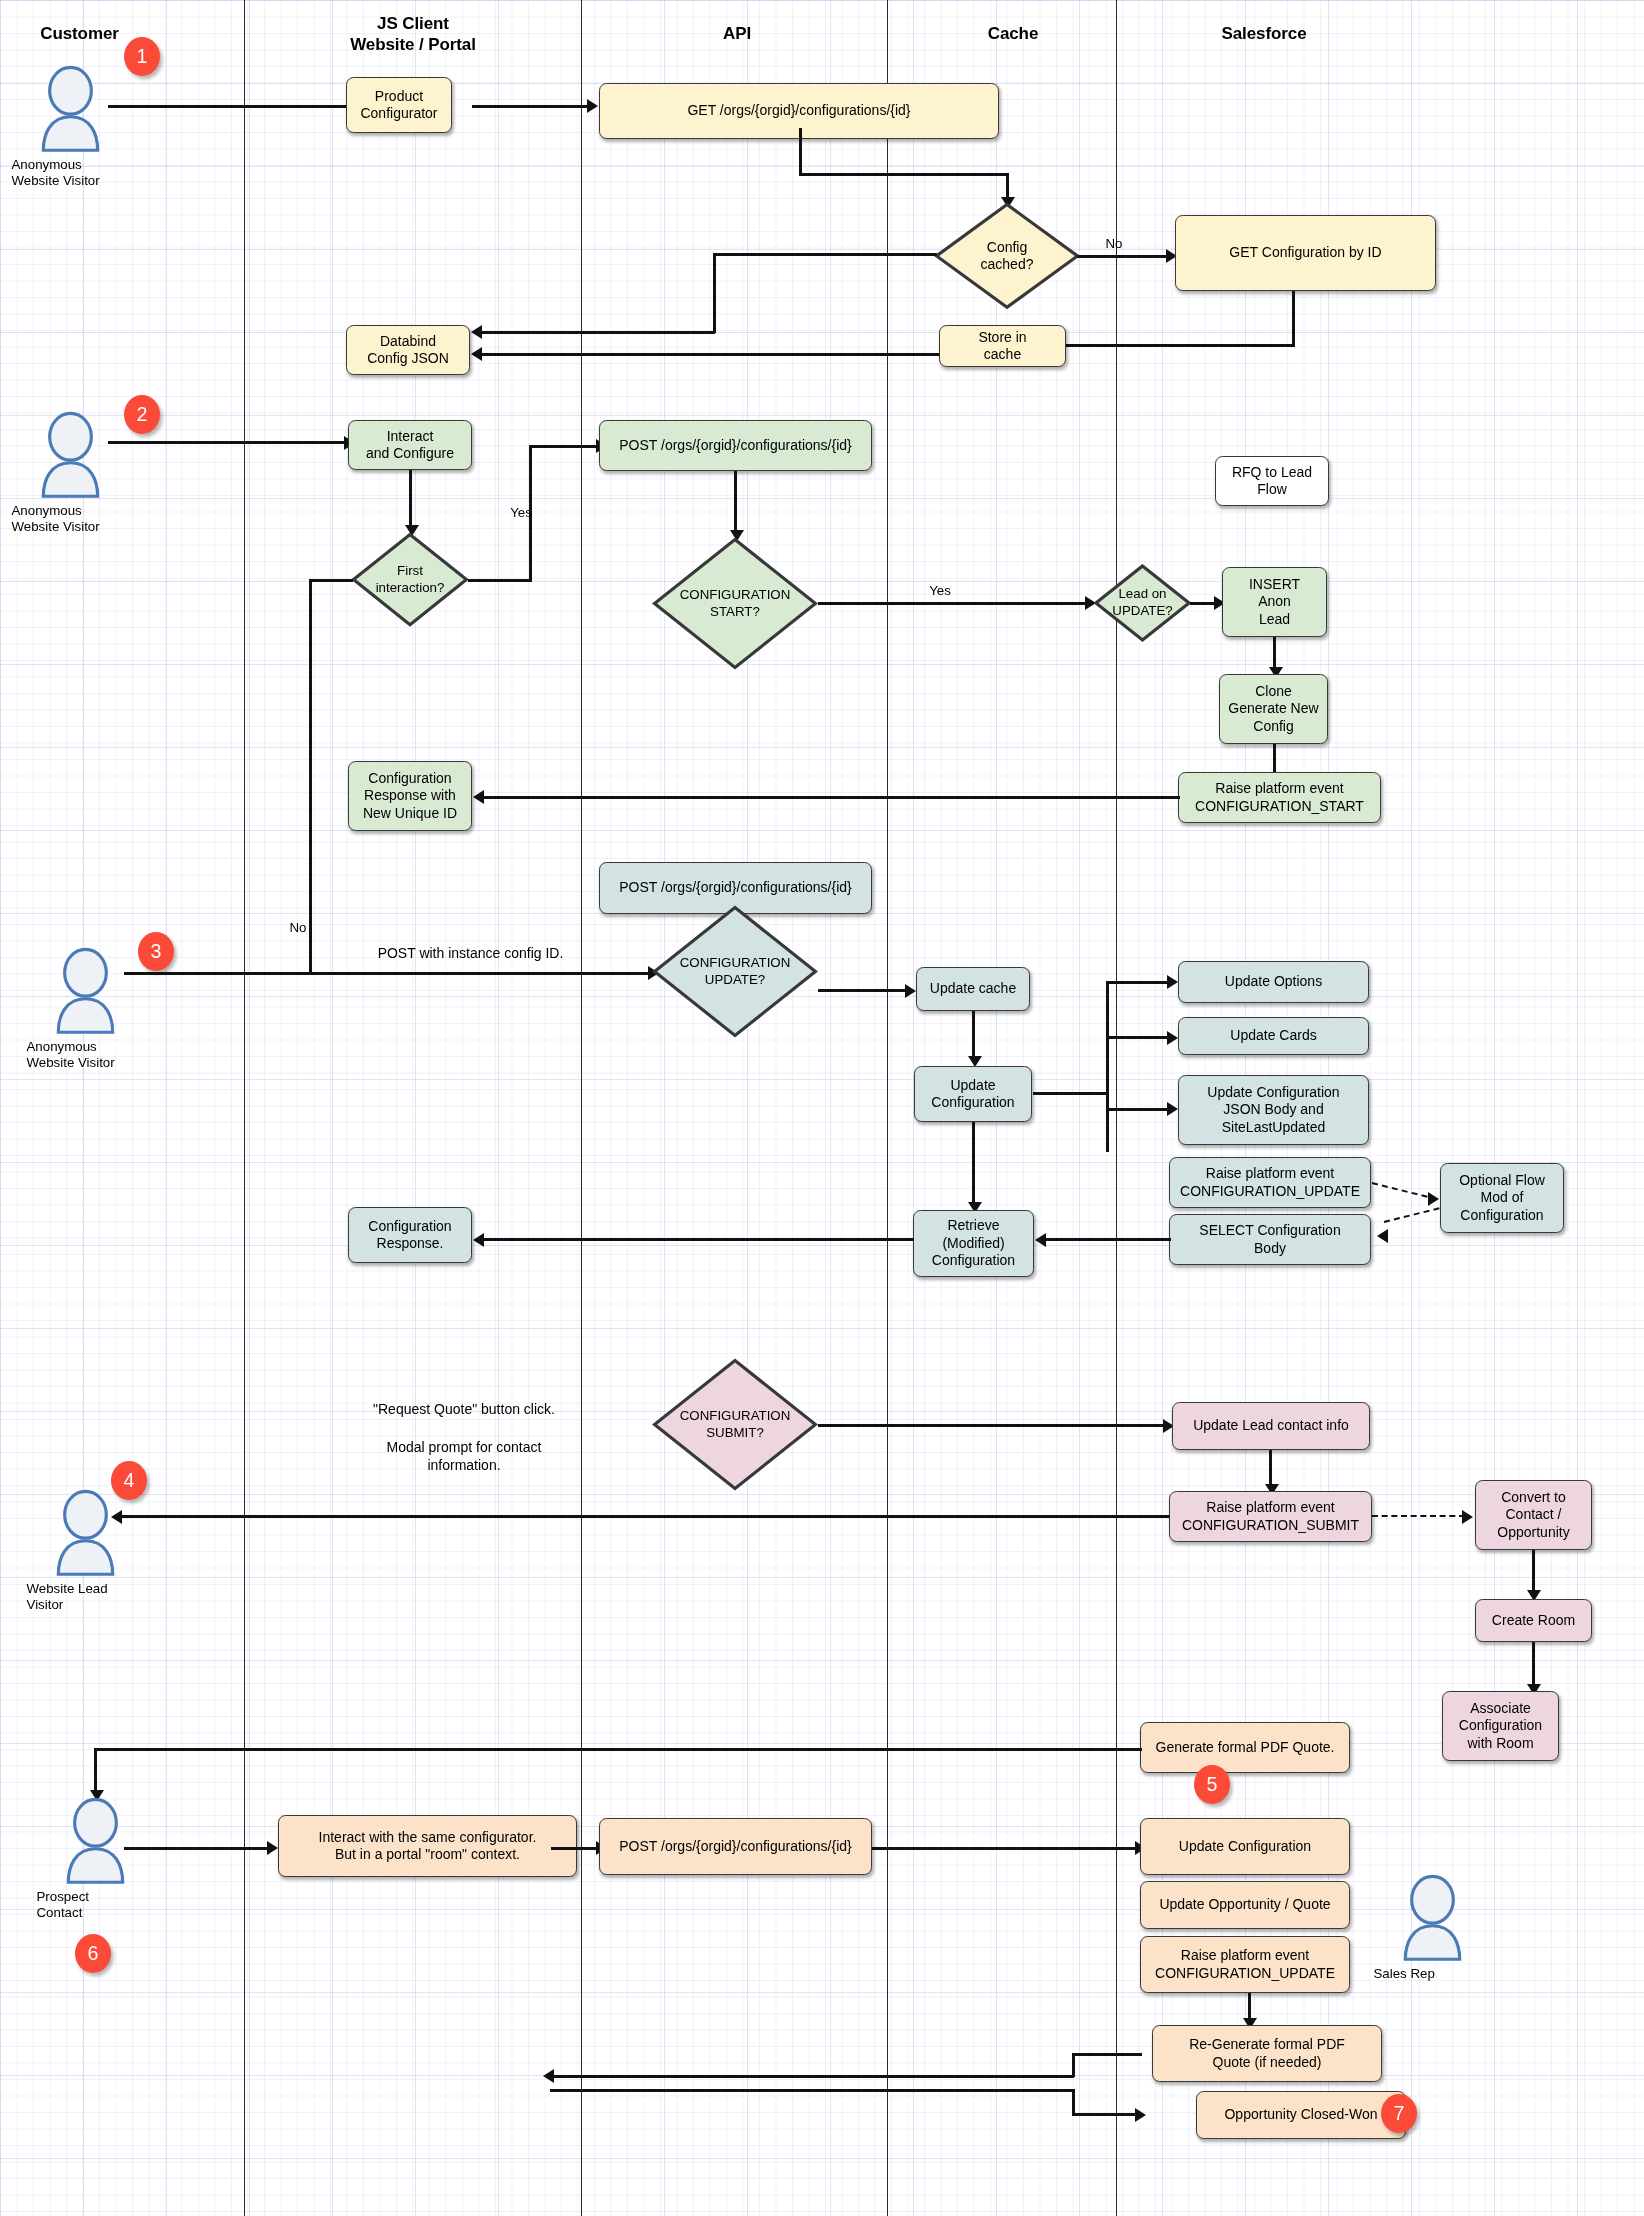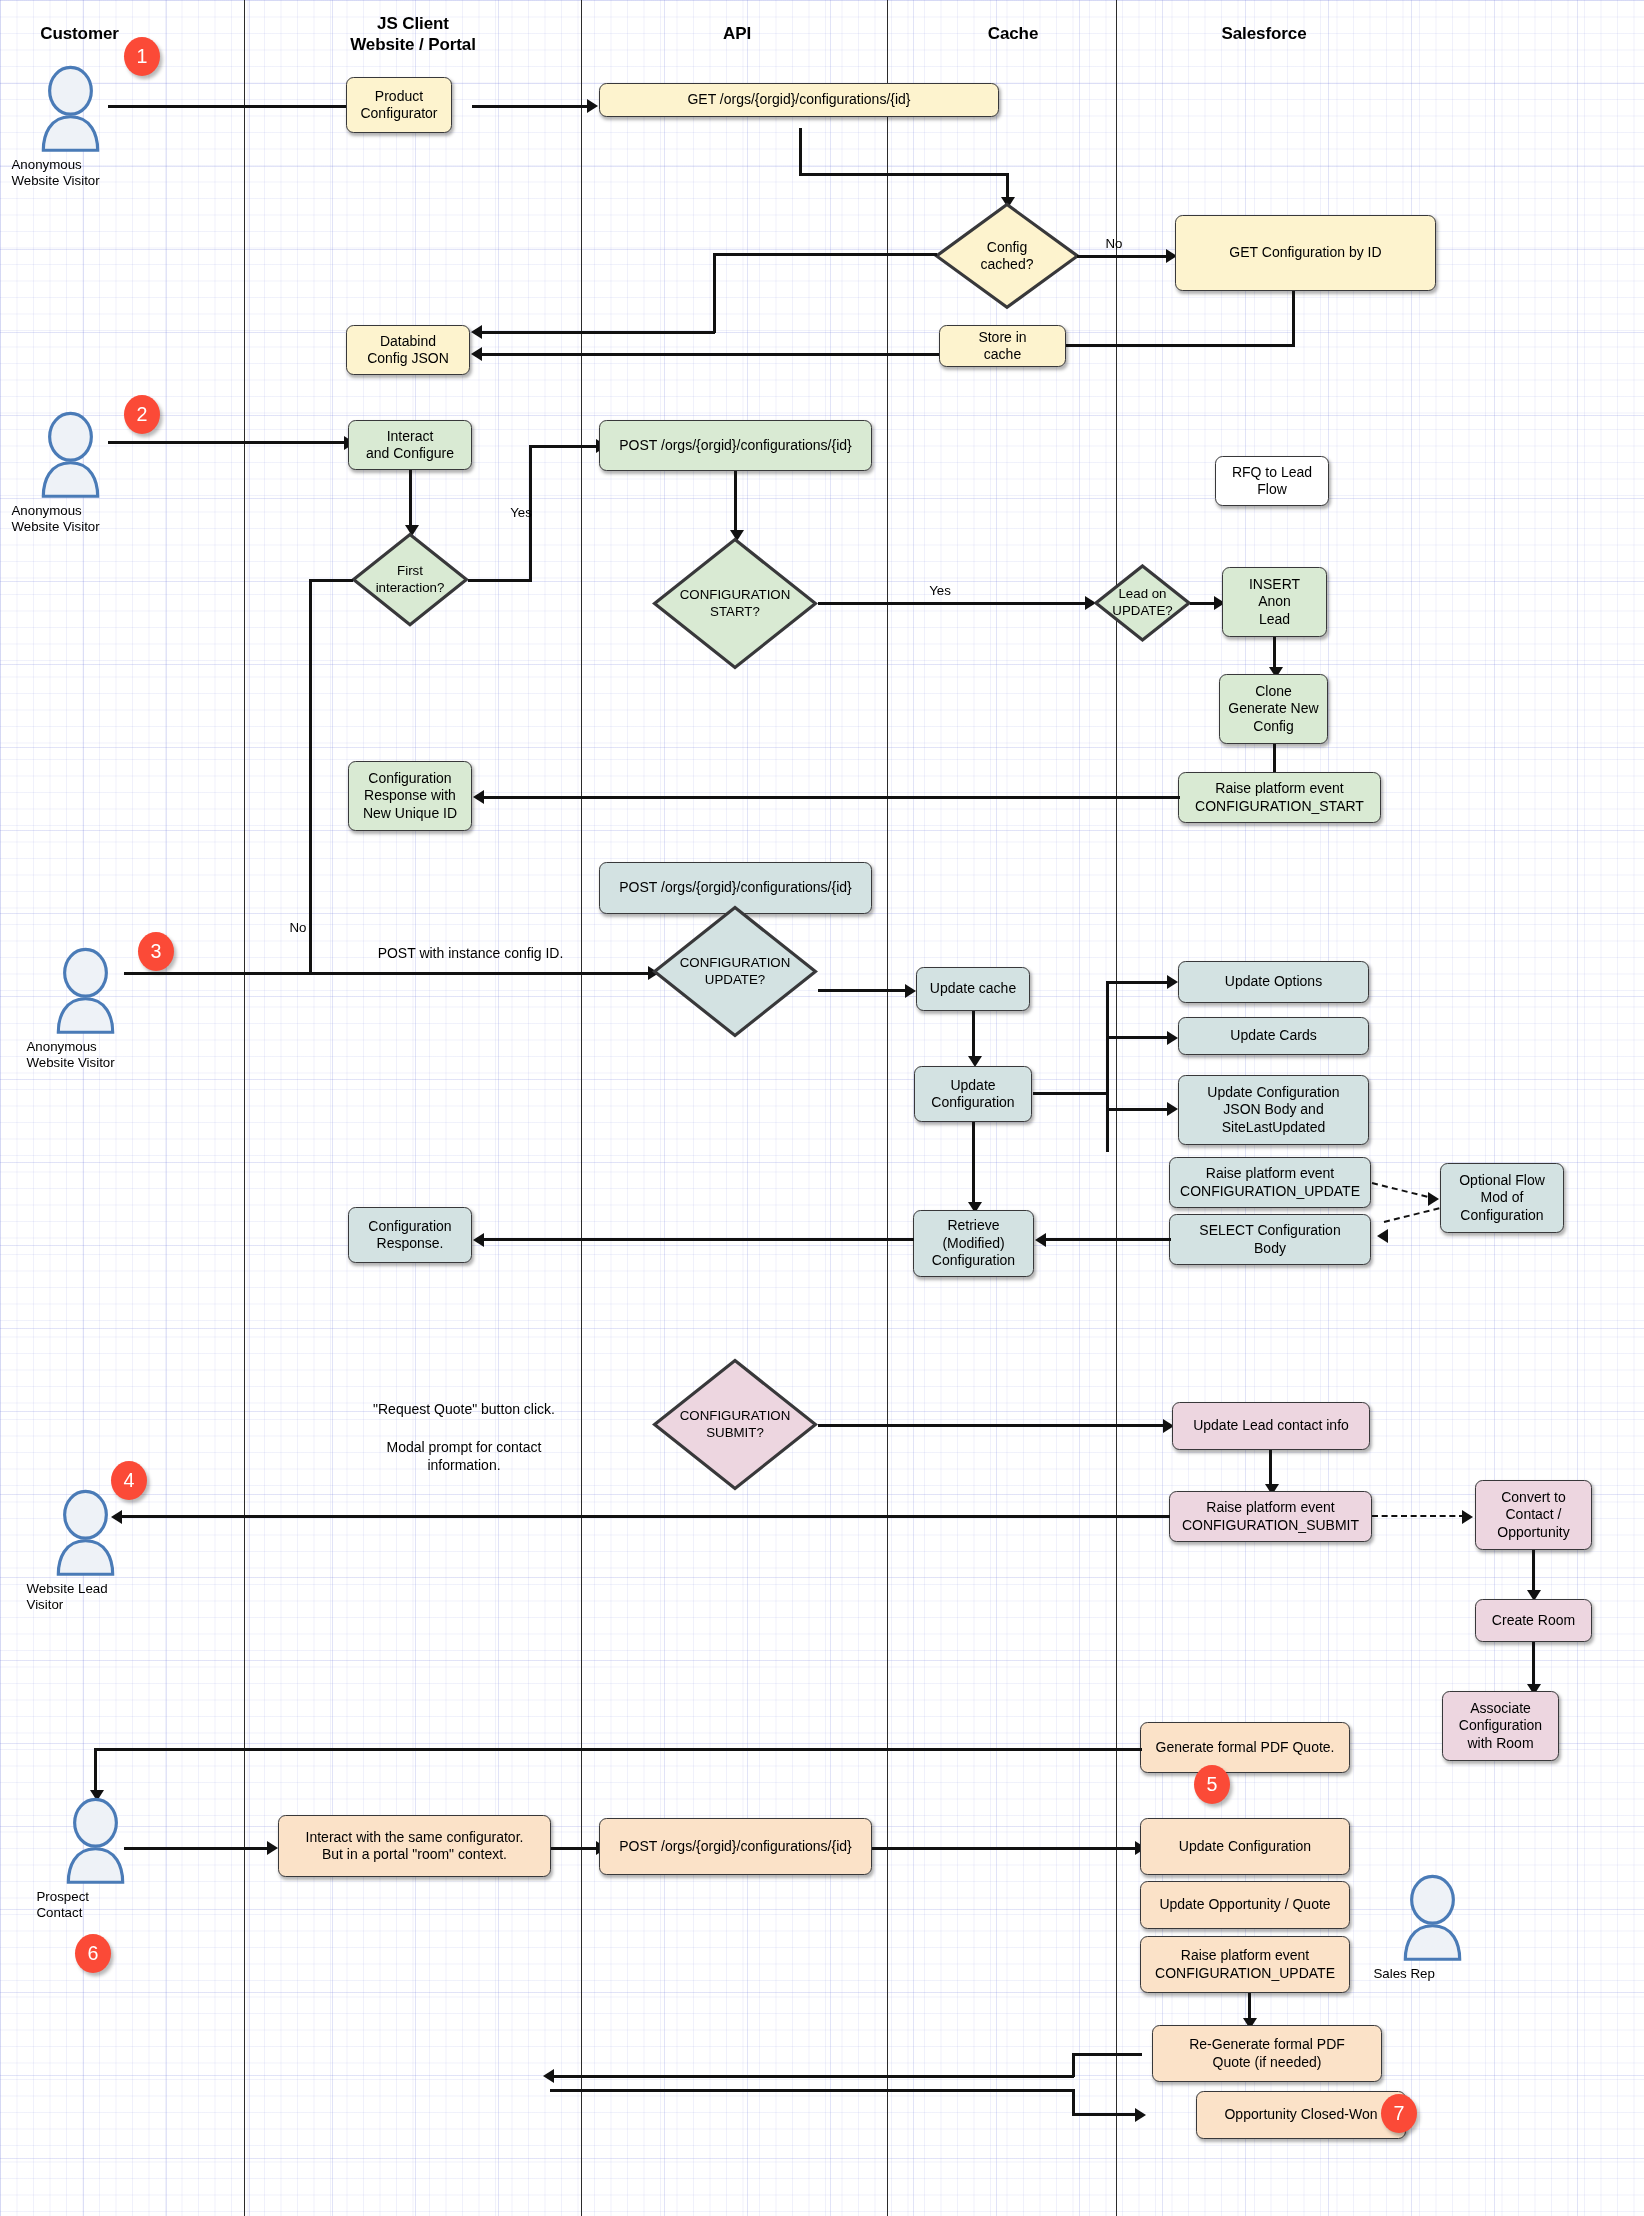--- a/index.html
+++ b/index.html
@@ -93,21 +93,21 @@
 
   <div class="conn h" style="left:108px;top:105px;width:244px"></div>
   <div class="arrow ar" style="left:351px;top:99px"></div>
 
   <div class="node yellow" style="left:346px;top:77px;width:106px;height:56px;white-space:pre-line">Product
 Configurator</div>
 
   <div class="conn h" style="left:472px;top:105px;width:117px"></div>
   <div class="arrow ar" style="left:587px;top:99px"></div>
 
-  <div class="node yellow" style="left:599px;top:83px;width:400px;height:34px">GET /orgs/{orgid}/configurations/{id}</div>
+  <div class="node yellow" style="left:599px;top:83px;width:400px;height:56px">GET /orgs/{orgid}/configurations/{id}</div>
 
   <div class="conn v" style="left:799px;top:128px;height:48px"></div>
   <div class="conn h" style="left:799px;top:173px;width:210px"></div>
   <div class="conn v" style="left:1006px;top:173px;height:25.4px"></div>
   <div class="arrow ad" style="left:1001px;top:197px"></div>
 
   <div class="diamond" style="left:934px;top:202px;width:146px;height:108px">
     <svg class="dshape" viewBox="0 0 230 170" preserveAspectRatio="none">
       <polygon points="115,4 226,85 115,166 4,85" fill="#fdf3ce" stroke="#38383a" stroke-width="5"></polygon>
     </svg>
@@ -388,21 +388,21 @@
     </svg>
     <div class="alabel" style="white-space:pre-line;width:114px;margin-left:-23.5px">Prospect
 Contact</div>
   </div>
 
   <div class="badge" style="left:75px;top:1934px">6</div>
 
   <div class="conn h" style="left:124px;top:1847px;width:145px"></div>
   <div class="arrow ar" style="left:267px;top:1841px"></div>
 
-  <div class="node orange" style="left:278px;top:1815px;width:273px;height:62px;white-space:pre-line">Interact with the same configurator.
+  <div class="node orange" style="left:278px;top:1815px;width:299px;height:62px;white-space:pre-line">Interact with the same configurator.
 But in a portal "room" context.</div>
 
   <div class="conn h" style="left:551px;top:1847px;width:48px"></div>
   <div class="arrow ar" style="left:596px;top:1841px"></div>
 
   <div class="node orange" style="left:599px;top:1818px;width:273px;height:57px">POST /orgs/{orgid}/configurations/{id}</div>
 
   <div class="conn h" style="left:872px;top:1847px;width:265px"></div>
   <div class="arrow ar" style="left:1135px;top:1841px"></div>
 

